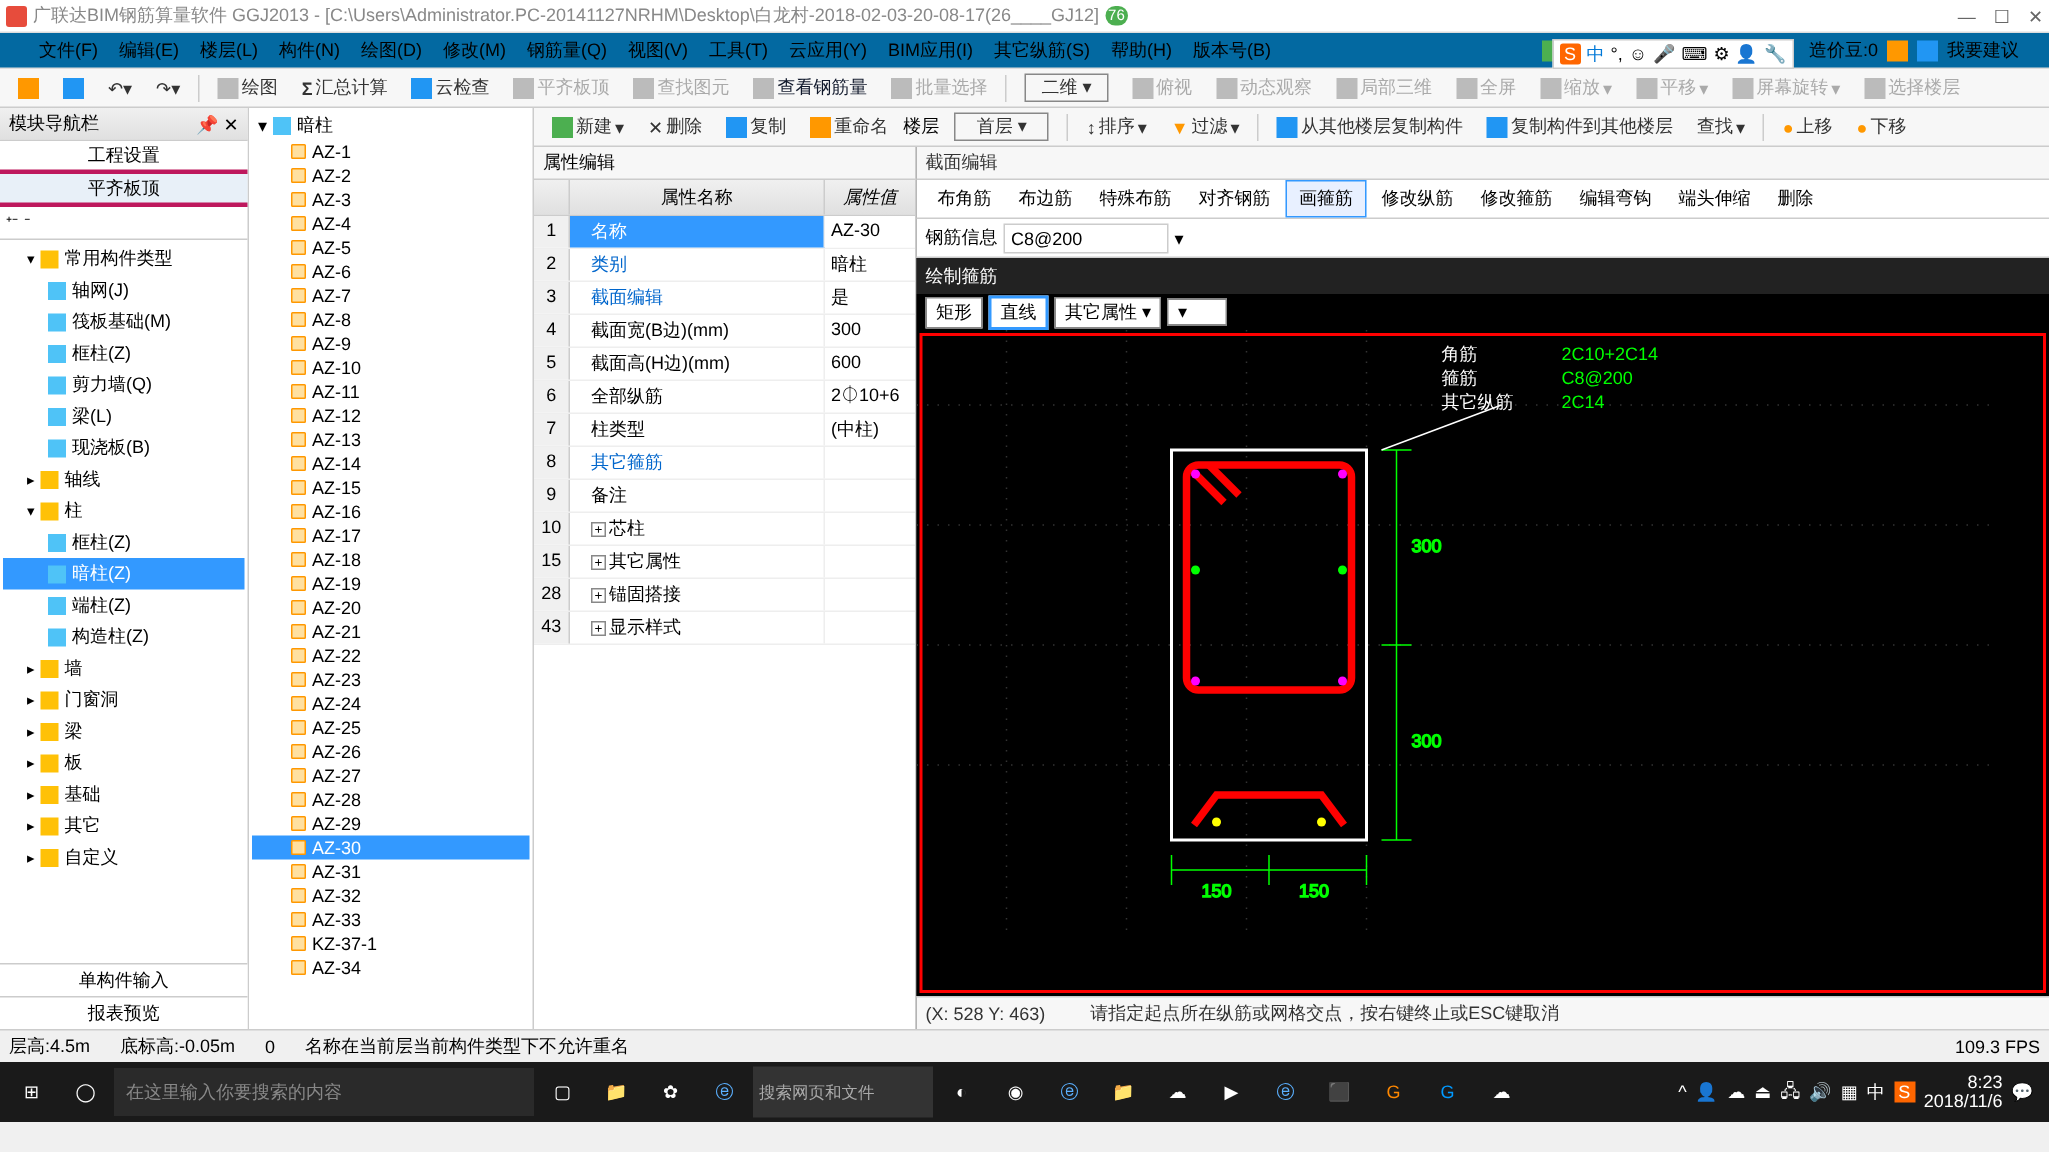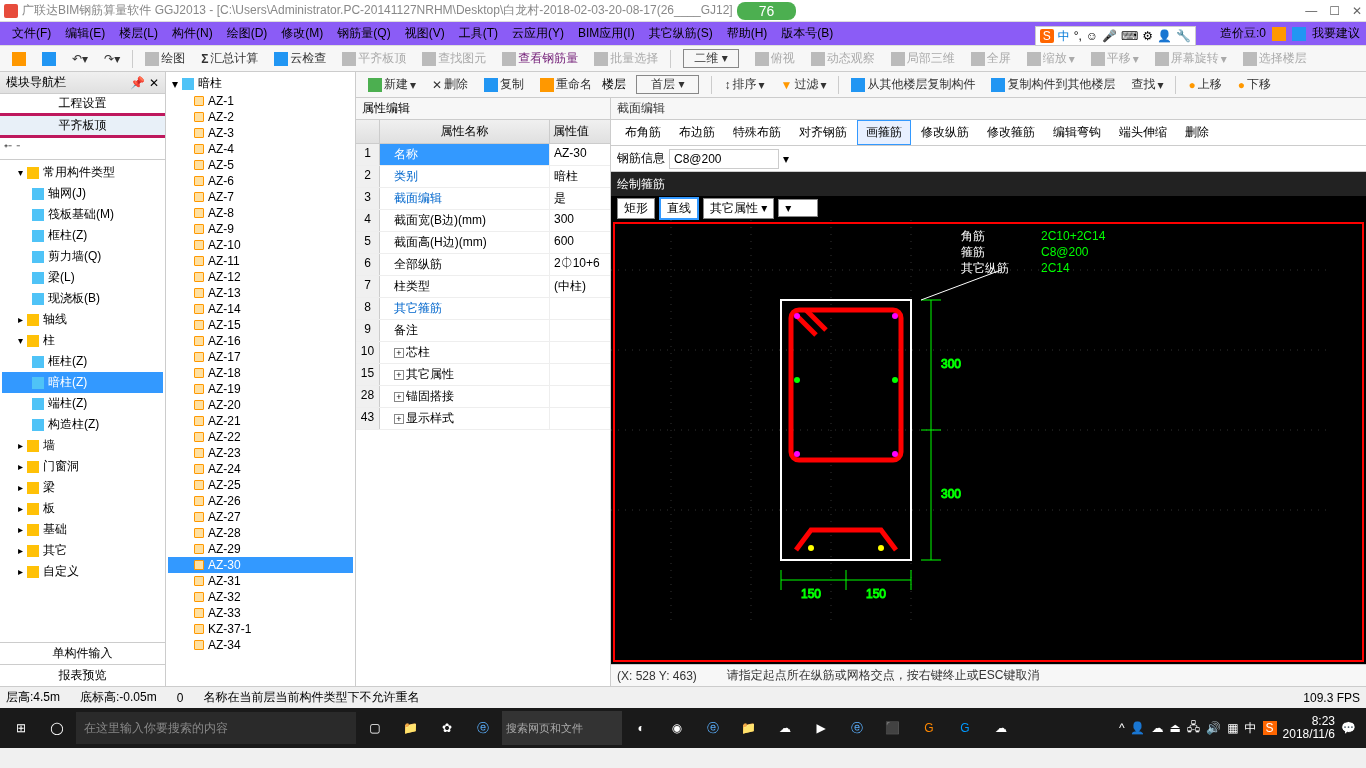--- a/index.html
+++ b/index.html
@@ -1,21 +1,21 @@
 <!DOCTYPE html>
 <html><head>
 <meta charset="utf-8">
 <style>
 *{margin:0;padding:0;box-sizing:border-box;font-family:"Microsoft YaHei",SimSun,sans-serif;font-size:12px;}
 body{background:#f0f0f0;width:1366px;height:768px;overflow:hidden;position:relative;}
 .titlebar{height:22px;background:#fff;display:flex;align-items:center;padding:0 4px;color:#888;border-bottom:1px solid #ddd;}
 .titlebar .icon{width:14px;height:14px;background:#e74c3c;border-radius:2px;margin-right:4px;}
 .titlebar .winbtns{margin-left:auto;display:flex;gap:12px;color:#666;}
-.titlebar .badge{background:#4caf50;color:#fff;padding:1px 22px;border-radius:8px;font-size:14px;margin:0 4px;}
-.menubar{height:24px;background:#8b5cf6;display:flex;align-items:center;padding:0 6px;gap:2px;border-bottom:1px solid #ddd;}
+.titlebar .badge{background:#4caf50;color:#fff;padding:1px 2px;border-radius:8px;font-size:10px;margin:0 4px;}
+.menubar{height:24px;background:#0369a1;display:flex;align-items:center;padding:0 20px;gap:2px;border-bottom:1px solid #ddd;}
 .menubar .mi{padding:2px 6px;cursor:pointer;}
 .menubar .right{margin-left:auto;display:flex;align-items:center;gap:6px;}
 .toolbar{height:26px;background:#f7f7f7;display:flex;align-items:center;padding:0 6px;gap:4px;border-bottom:1px solid #ccc;}
 .tb-btn{padding:2px 6px;display:flex;align-items:center;gap:2px;cursor:pointer;color:#333;}
 .tb-sep{width:1px;height:18px;background:#ccc;margin:0 2px;}
 .tb-ico{width:14px;height:14px;display:inline-block;}
 .ico-blue{background:#2196f3;}
 .ico-green{background:#4caf50;}
 .ico-gray{background:#bbb;}
 .ico-orange{background:#ff9800;}
@@ -42,21 +42,21 @@
 .az-item.sel{background:#3399ff;color:#fff;}
 .right-panel{flex:1;display:flex;flex-direction:column;}
 .toolbar2{height:26px;background:#f7f7f7;display:flex;align-items:center;padding:0 6px;gap:4px;border-bottom:1px solid #ccc;}
 .prop-split{flex:1;display:flex;}
 .prop-panel{width:255px;border-right:1px solid #ccc;background:#fff;display:flex;flex-direction:column;}
 .prop-title{height:22px;display:flex;align-items:center;padding:0 6px;border-bottom:1px solid #ccc;background:#f7f7f7;}
 .prop-grid{flex:1;overflow:auto;}
 .pg-head{display:flex;background:linear-gradient(#f0f0f0,#e0e0e0);border-bottom:1px solid #ccc;}
 .pg-head .c1{width:24px;text-align:center;border-right:1px solid #ccc;}
 .pg-head .c2{flex:1;text-align:center;border-right:1px solid #ccc;padding:3px;}
-.pg-head .c3{width:60px;text-align:left;padding:3px;}
+.pg-head .c3{width:60px;text-align:center;padding:3px;font-style:italic;}
 .pg-row{display:flex;border-bottom:1px solid #eee;}
 .pg-row .c1{width:24px;text-align:center;border-right:1px solid #ccc;background:#f0f0f0;padding:2px;}
 .pg-row .c2{flex:1;border-right:1px solid #eee;padding:2px 4px 2px 14px;}
 .pg-row .c3{width:60px;padding:2px 4px;}
 .pg-row.sel .c2{background:#3399ff;color:#fff;}
 .pg-row.sel .c3{background:#fff;}
 .pg-row .exp{width:10px;height:10px;border:1px solid #888;display:inline-flex;align-items:center;justify-content:center;font-size:9px;margin-right:2px;}
 .blue-txt{color:#0066cc;}
 .canvas-panel{flex:1;background:#000;display:flex;flex-direction:column;position:relative;}
 .cv-title{height:22px;background:#f7f7f7;color:#333;display:flex;align-items:center;padding:0 6px;border-bottom:1px solid #ccc;}
@@ -158,21 +158,21 @@
       <span>云检查</span>
     </span>
   <span class="tb-btn" style="color:#aaa;">
       <span class="tb-ico ico-gray"></span>
       <span>平齐板顶</span>
     </span>
   <span class="tb-btn" style="color:#aaa;">
       <span class="tb-ico ico-gray"></span>
       <span>查找图元</span>
     </span>
-  <span class="tb-btn" style="color:#701a75;">
+  <span class="tb-btn" style="color:#0f172a;">
       <span class="tb-ico ico-gray"></span>
       <span>查看钢筋量</span>
     </span>
   <span class="tb-btn" style="color:#aaa;">
       <span class="tb-ico ico-gray"></span>
       <span>批量选择</span>
     </span>
   <span class="tb-sep"></span>
   <span class="tb-btn">
       <span style="border:1px solid #888;padding:0 10px;"><span>二维</span> ▾</span>

